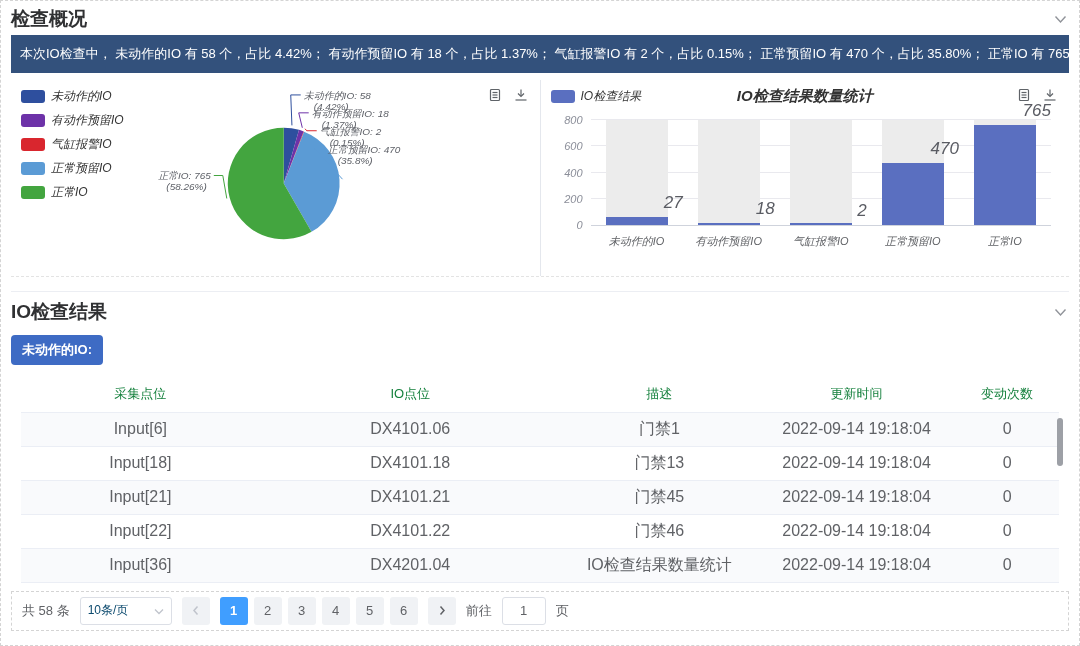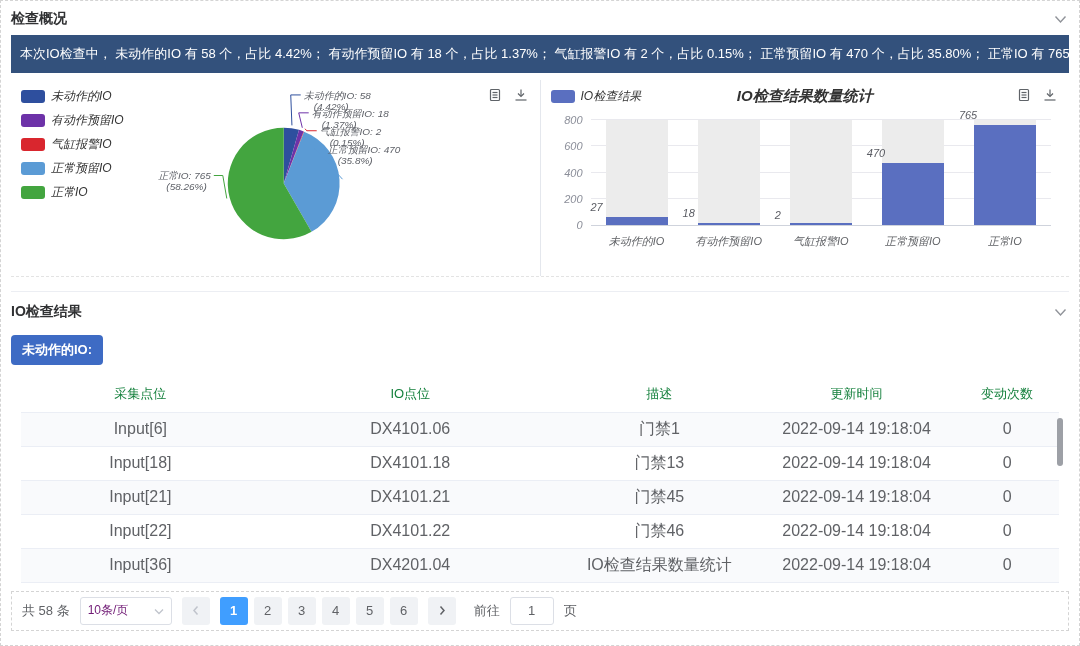--- a/index.html
+++ b/index.html
@@ -2,21 +2,21 @@
 <html><head>
 <meta charset="utf-8">
 <style>
   * { box-sizing: border-box; margin: 0; padding: 0; }
   html, body { width: 1080px; height: 646px; overflow: hidden; }
   body { font-family: "Liberation Sans", "DejaVu Sans", sans-serif; background: #fff; color: #303133; }
 
   .page { width: 1080px; height: 646px; border: 1px dashed #d4d4d4; padding: 2px 10px 8px; background: #fff; }
 
   .section-header { display: flex; justify-content: space-between; align-items: center; height: 32px; }
-  .section-title { font-size: 14px; font-weight: bold; color: #303133; }
+  .section-title { font-size: 19px; font-weight: bold; color: #303133; }
   .chevron { cursor: pointer; display: flex; align-items: center; padding: 0 2px; }
 
   .banner { height: 38px; color: #fff; font-size: 13px; display: flex; align-items: center; padding: 0 9px; margin-bottom: 7px; white-space: nowrap; overflow: hidden; }
 
   .charts-row { display: flex; height: 197px; border-bottom: 1px dashed #e3e3e3; margin-bottom: 14px; font-style: italic; }
   .chart-panel { flex: 1 1 0; position: relative; min-width: 0; }
   .pie-panel { border-right: 1px solid #e4e7ed; }
   .chart-title { position: absolute; top: 7px; left: 0; right: 0; text-align: center; font-size: 15px; font-weight: bold; color: #333; z-index: 3; pointer-events: none; }
   .toolbox { position: absolute; top: 8px; right: 12px; display: flex; gap: 12px; z-index: 4; }
   .toolbox span { cursor: pointer; display: flex; }
@@ -28,47 +28,47 @@
 
   .bar-legend { position: absolute; top: 8px; left: 10px; display: flex; align-items: center; gap: 6px; font-size: 12px; color: #333; z-index: 3; cursor: pointer; }
   .bar-swatch { width: 24px; height: 13px; border-radius: 3px; }
   .bar-area { position: absolute; left: 50px; right: 18px; top: 40px; bottom: 50px; border-bottom: 1px solid #cfd3dc; }
   .gridline { position: absolute; left: 0; right: 0; height: 0; border-top: 1px solid #e9e9ee; z-index: 0; }
   .tick-label { position: absolute; right: 100%; margin-right: 8px; font-size: 11px; color: #8b8e99; z-index: 0; }
   .bar-cols { position: absolute; inset: 0; display: flex; z-index: 1; }
   .bar-col { position: relative; flex: 1 1 0; }
   .bar-band { position: absolute; left: 50%; transform: translateX(-50%); width: 62px; top: 0; bottom: 0; }
   .bar-rect { position: absolute; left: 50%; transform: translateX(-50%); width: 62px; bottom: 0; min-height: 2px; cursor: pointer; z-index: 2; }
-  .bar-val { position: absolute; left: 0; right: 0; text-align: left; font-size: 11px; color: #5a5c63; z-index: 3; }
+  .bar-val { position: absolute; left: 0; right: 0; text-align: right; font-size: 17px; color: #5a5c63; z-index: 3; }
   .bar-cat { position: absolute; top: 100%; margin-top: 9px; left: -12px; right: -12px; text-align: center; font-size: 11px; color: #606266; white-space: nowrap; }
 
   .results-section { border-top: 1px solid #eceef3; padding-top: 4px; }
   .filter-chip { display: inline-block; margin: 7px 0 11px; color: #fff; font-size: 13px; font-weight: bold; padding: 6px 11px; border-radius: 4px; cursor: pointer; }
 
   .table-wrap { position: relative; margin: 0 10px; }
   table.results-table { width: 100%; border-collapse: collapse; table-layout: fixed; }
   .results-table th { font-size: 13px; color: #15803d; font-weight: 400; height: 36px; border-bottom: 1px solid #ebeef5; text-align: center; }
   .results-table td { font-size: 16px; color: #606266; height: 34px; border-bottom: 1px solid #ebeef5; text-align: center; white-space: nowrap; overflow: hidden; }
   .results-table tr.striped td { background: #f9fafc; }
   .results-table th:nth-child(1) { width: 23%; }
   .results-table th:nth-child(2) { width: 29%; }
   .results-table th:nth-child(3) { width: 19%; }
   .results-table th:nth-child(4) { width: 19%; }
   .results-table th:nth-child(5) { width: 10%; }
   .scroll-thumb { position: absolute; right: -4px; top: 42px; width: 6px; height: 48px; border-radius: 3px; background: #9da0a6; cursor: pointer; }
 
   .pagination { margin-top: 8px; border: 1px dashed #d4d4d4; padding: 5px 10px; display: flex; align-items: center; font-size: 13px; color: #606266; gap: 10px; }
-  .pg-select { display: inline-flex; align-items: center; justify-content: space-between; width: 92px; height: 28px; border: 1px solid #dcdfe6; border-radius: 3px; padding: 0 7px; font-size: 12px; color: #701a75; cursor: pointer; background: #fff; }
+  .pg-select { display: inline-flex; align-items: center; justify-content: space-between; width: 92px; height: 28px; border: 1px solid #dcdfe6; border-radius: 3px; padding: 0 7px; font-size: 12px; color: #0c4a6e; cursor: pointer; background: #fff; }
   .pg-btn { min-width: 28px; height: 28px; border: none; border-radius: 3px; background: #f0f2f5; display: inline-flex; align-items: center; justify-content: center; cursor: pointer; font-family: inherit; }
   .pg-prev { color: #c0c4cc; }
   .pg-next { color: #606266; }
   .pg-pages { display: inline-flex; gap: 6px; }
   .page-btn { min-width: 28px; height: 28px; border: none; border-radius: 3px; background: #f0f2f5; color: #606266; font-size: 13px; display: inline-flex; align-items: center; justify-content: center; cursor: pointer; font-family: inherit; }
   .page-btn.active { background: #409eff; color: #fff; font-weight: bold; }
-  .pg-goto-label { margin-left: 8px; }
+  .pg-goto-label { }
   .pg-input { width: 44px; height: 28px; border: 1px solid #dcdfe6; border-radius: 3px; text-align: center; font-size: 13px; color: #606266; outline: none; font-family: inherit; }
 </style>
 </head>
 <body>
 
 <div class="page">
 
   <section>
     <div class="section-header">
       <span class="section-title">检查概况</span>

